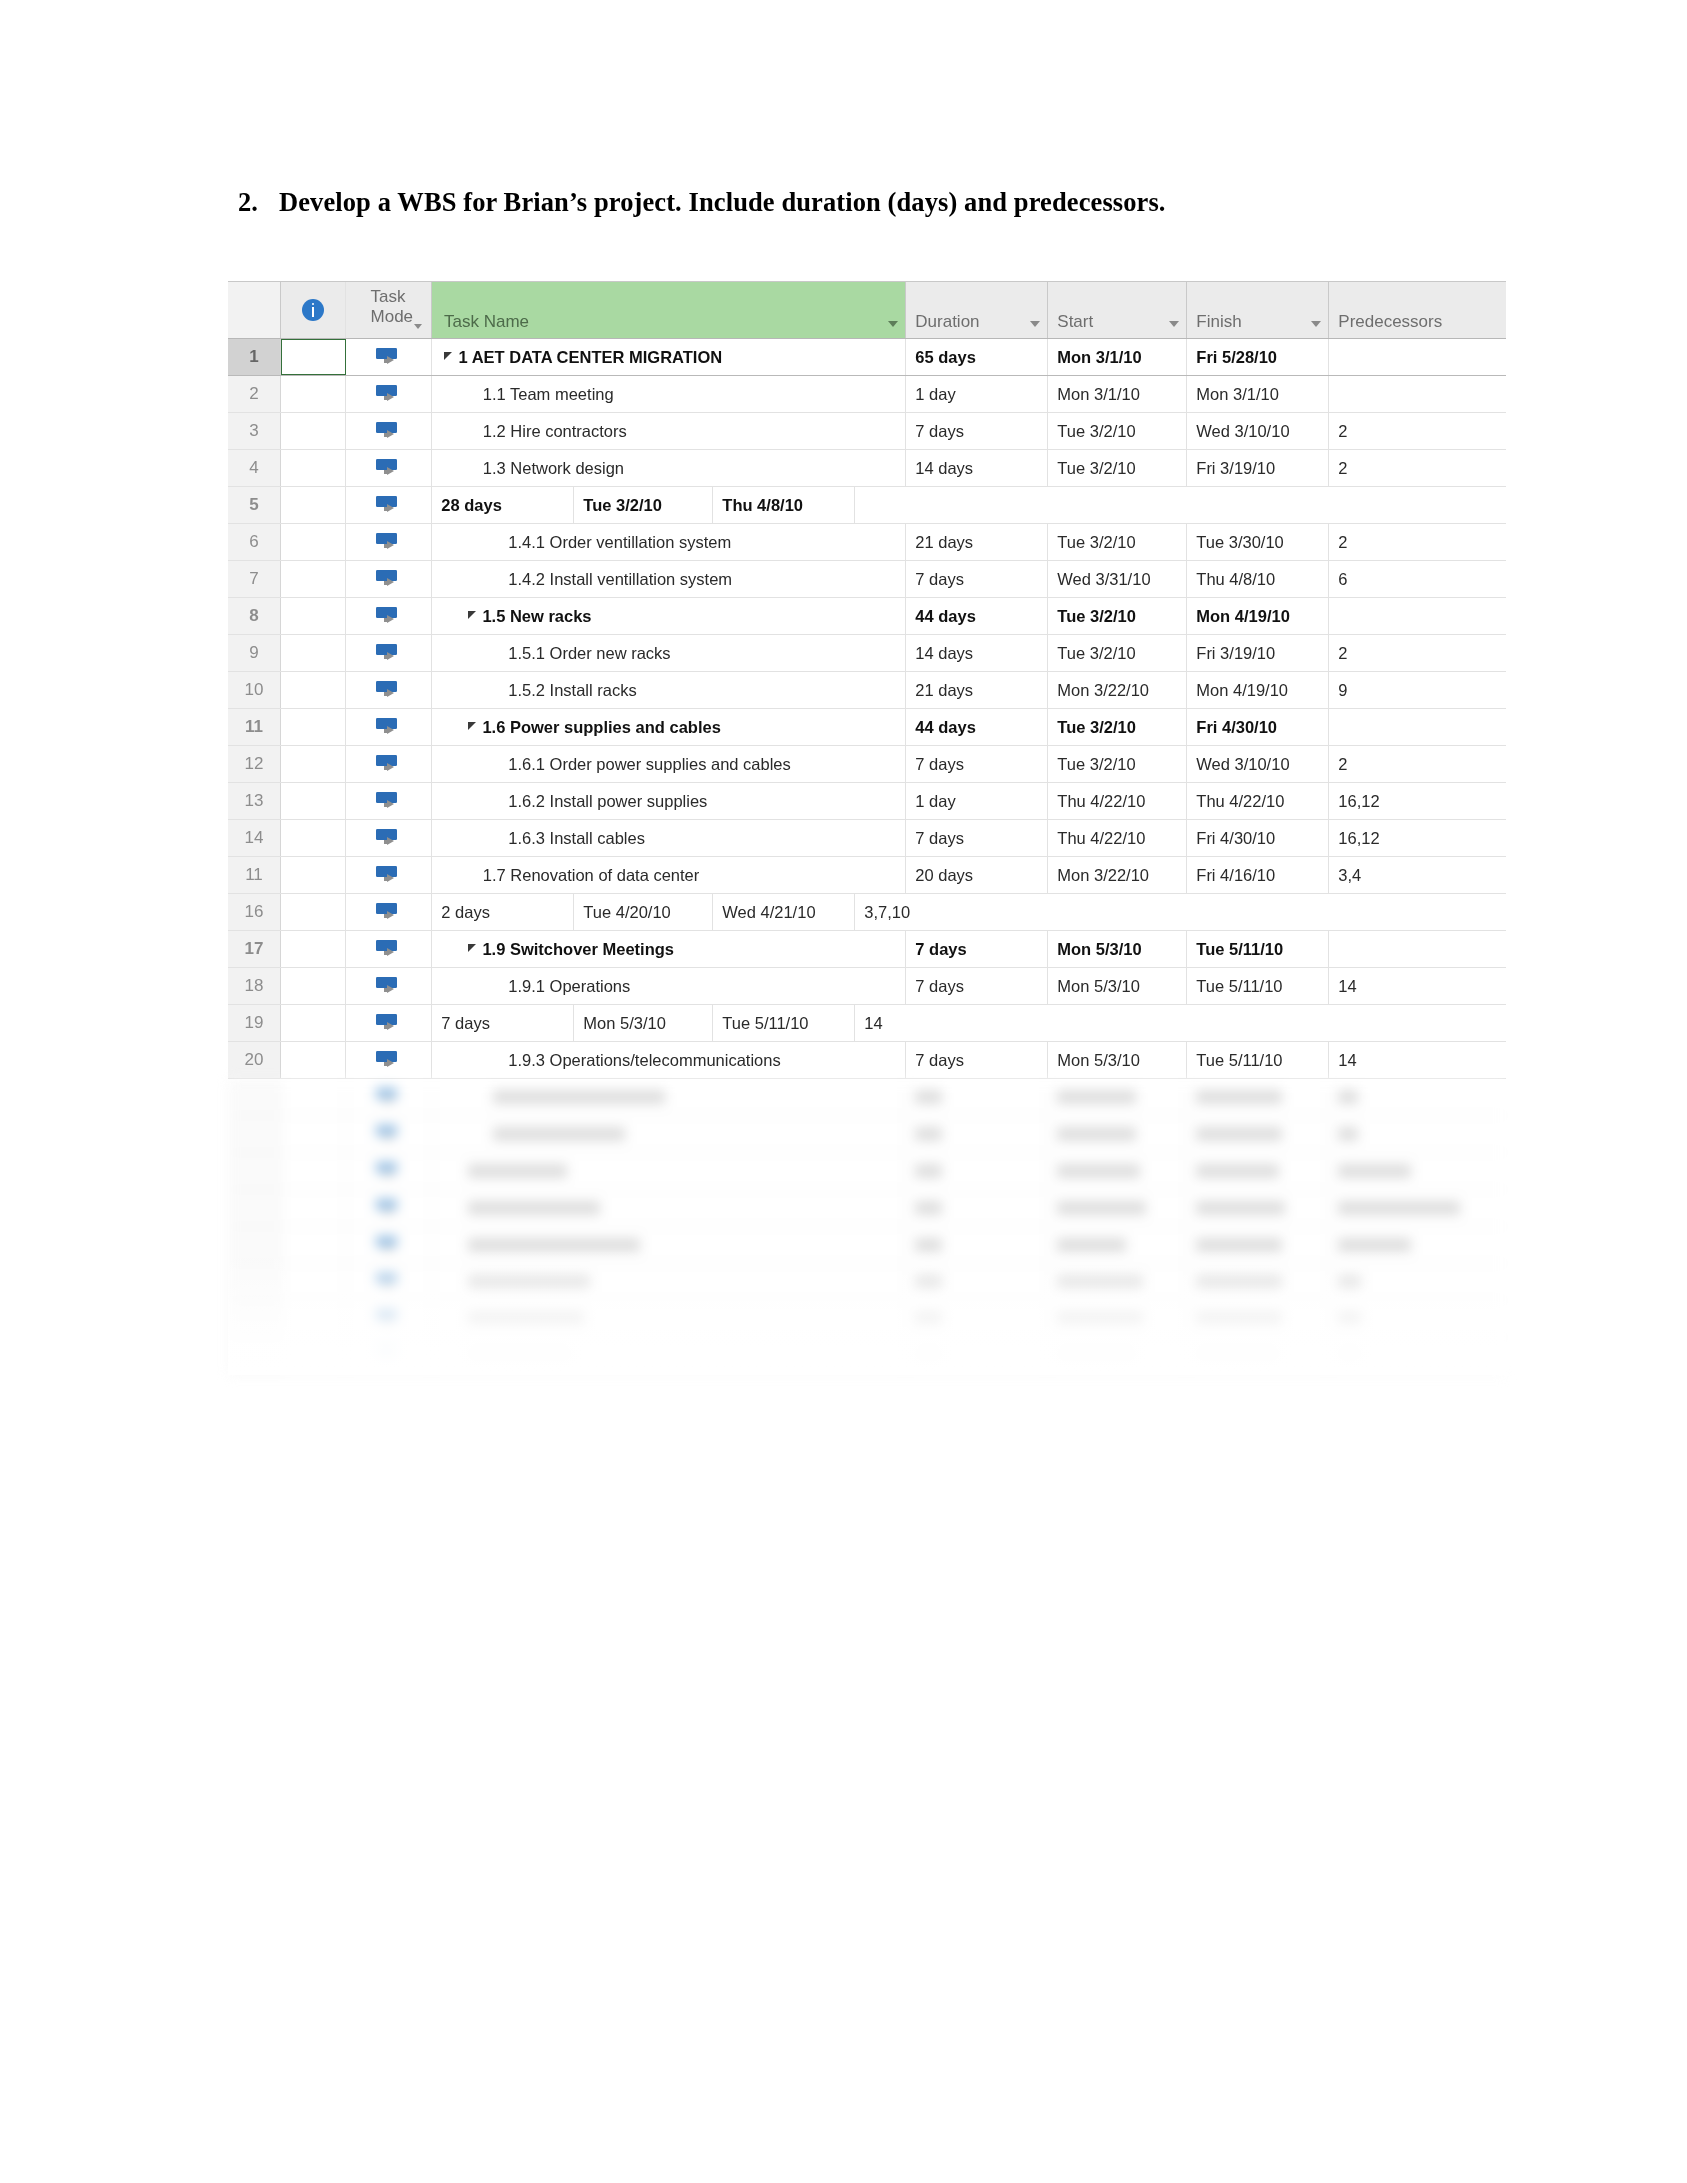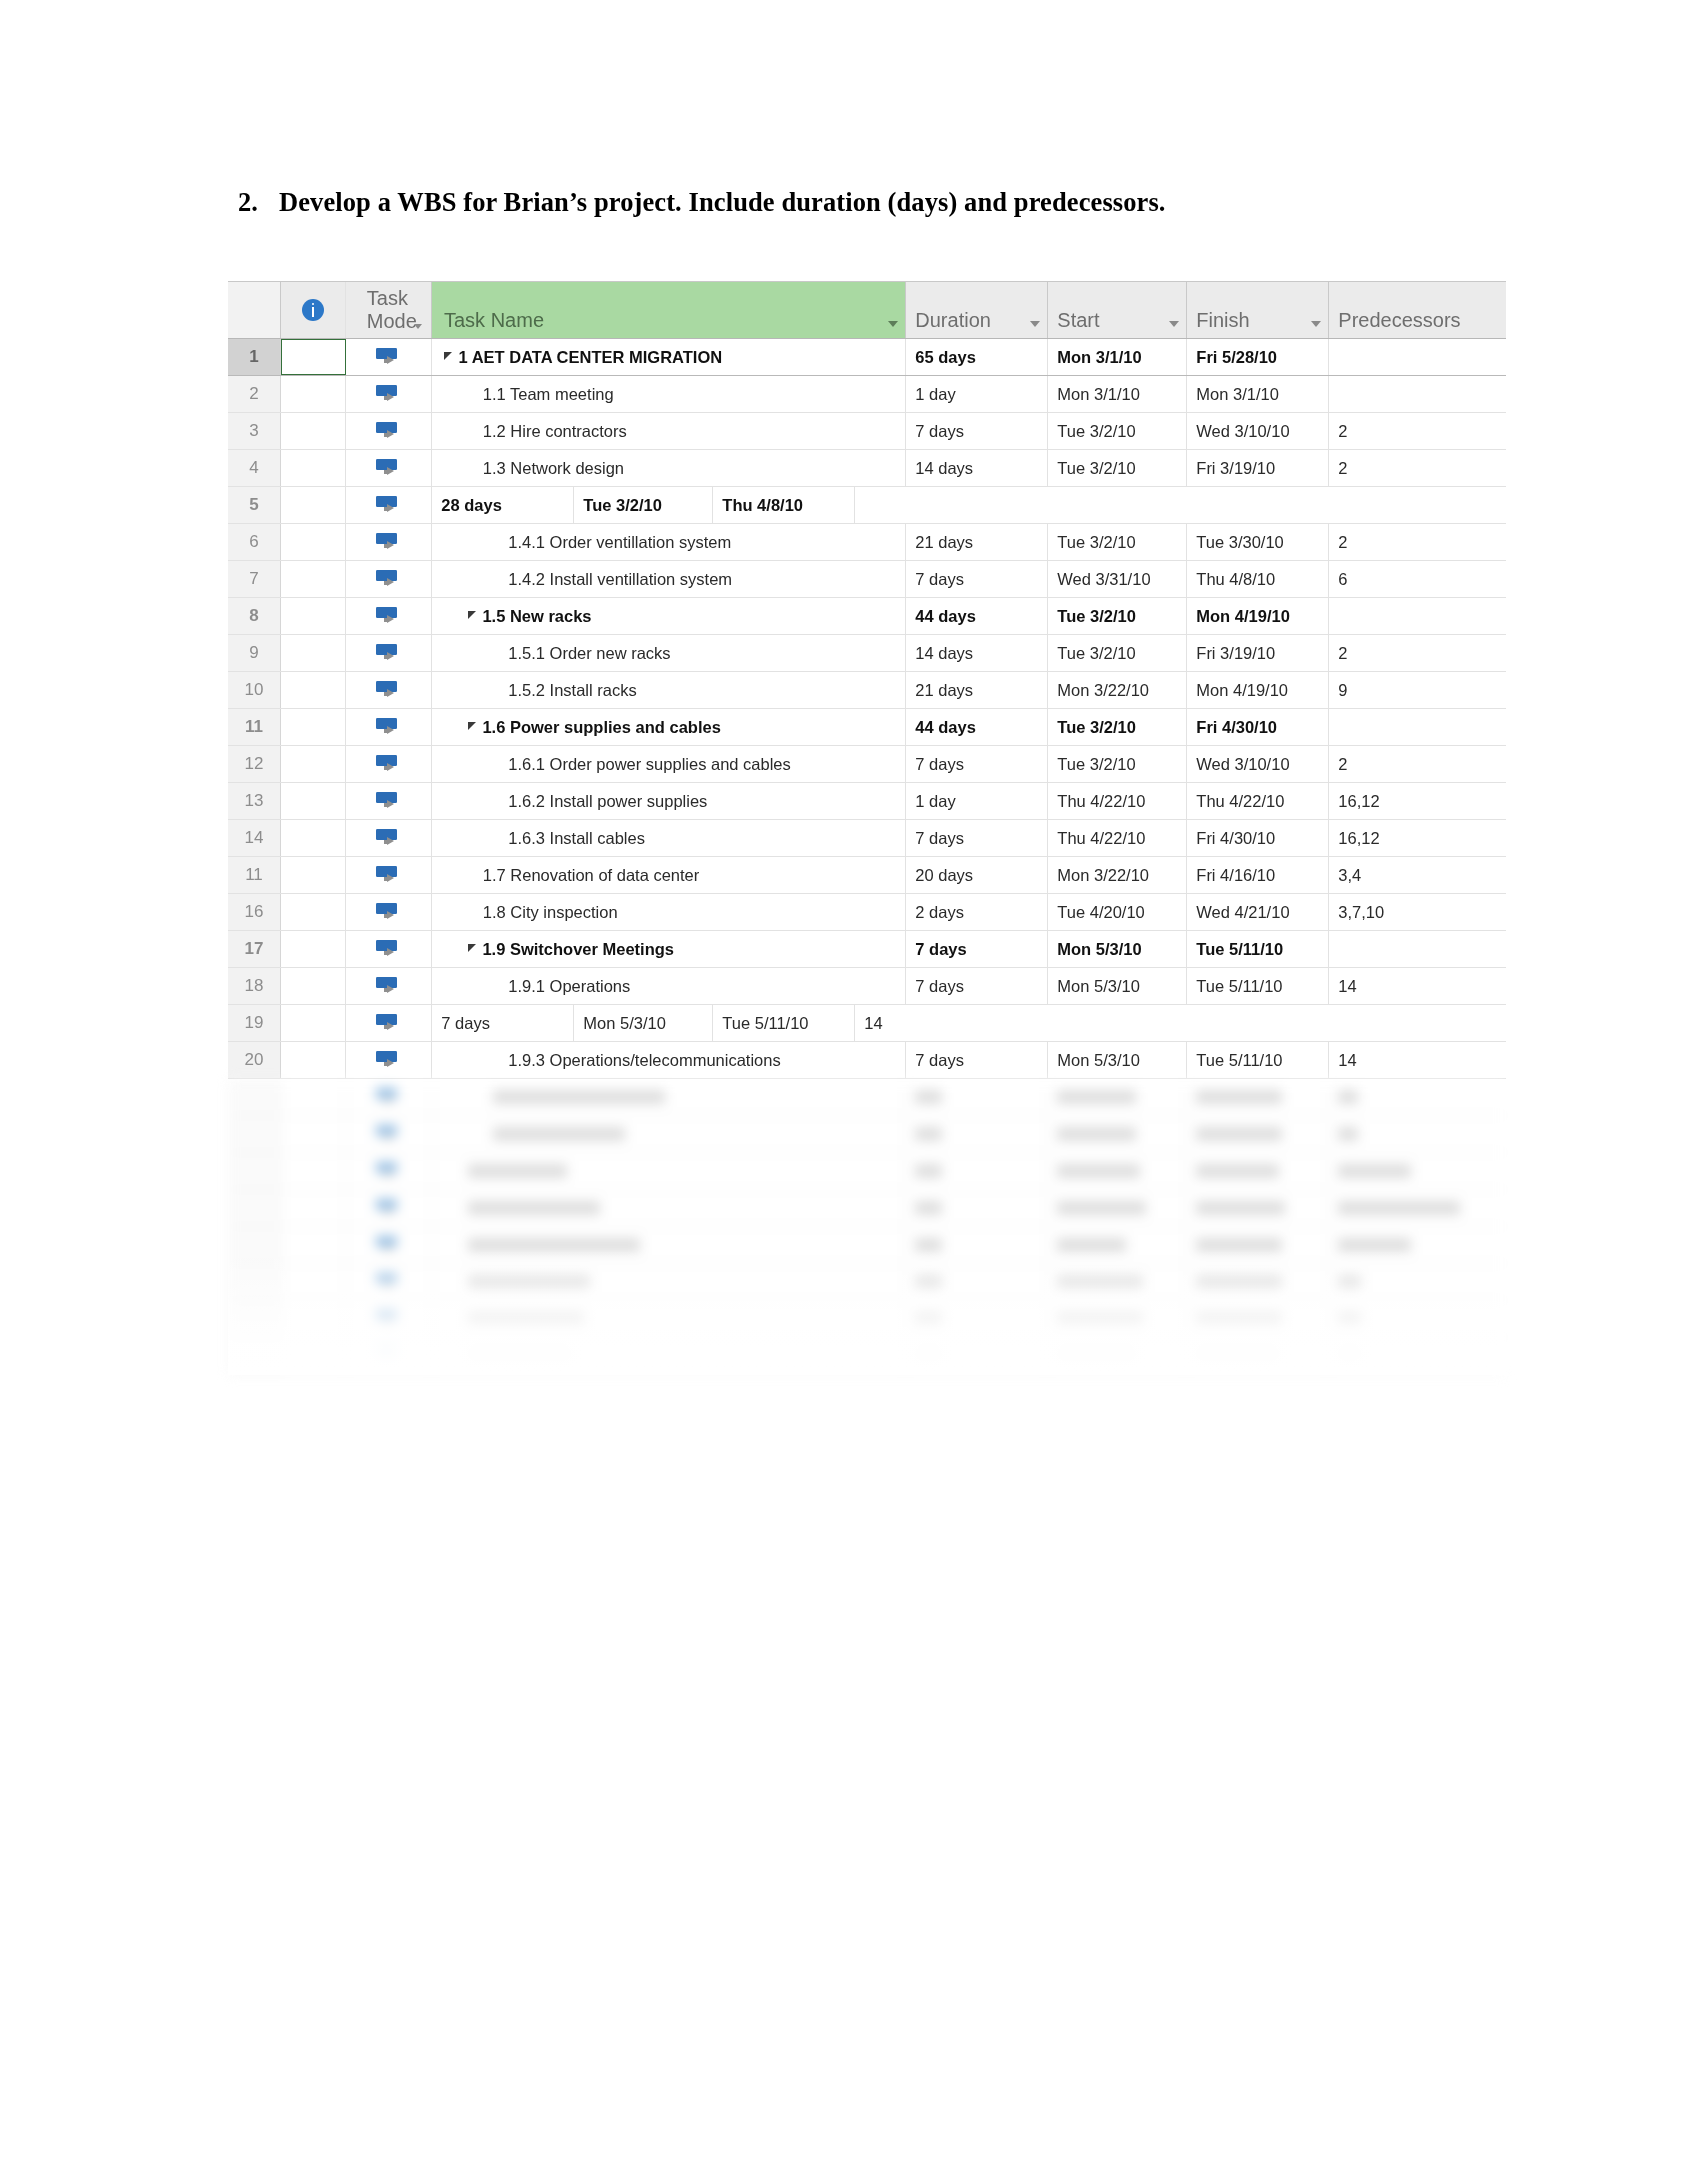--- a/index.html
+++ b/index.html
@@ -57,21 +57,21 @@
 
   
   .header-row {
     height: 57px;
     background: #ebebeb;
     border-bottom: 0.7px solid #b7b7b7;
   }
   .header-row .cell {
     background: #ebebeb;
     color: #6e6e6e;
-    font-size: 20px;
+    font-size: 17px;
     display: flex;
     align-items: flex-end;
     padding-bottom: 6px;
     box-sizing: border-box;
     border-right: 0.7px solid #c9c9c9;
     position: relative;
   }
   .header-row .cell.c-rownum {
     border-right: 0.7px solid #c9c9c9;
   }
@@ -664,26 +664,20 @@
       <div class="grid-row data-row lvl-2">
         <div class="cell c-rownum">16</div>
         <div class="cell c-info"></div>
         <div class="cell c-mode">
           <span class="mode-icon">
             <span class="bar"></span>
             <span class="arrow-tail"></span>
             <span class="arrow"></span>
           </span>
         </div>
-        <div class="cell c-name">
-          <span class="task-name-inner">
-            <span class="collapse-spacer"></span>
-            <span>1.8 City inspection</span>
-          </span>
-        </div>
         <div class="cell c-dur">2 days</div>
         <div class="cell c-start">Tue 4/20/10</div>
         <div class="cell c-finish">Wed 4/21/10</div>
         <div class="cell c-pred">3,7,10</div>
       </div>
       <div class="grid-row data-row lvl-2 summary">
         <div class="cell c-rownum">17</div>
         <div class="cell c-info"></div>
         <div class="cell c-mode">
           <span class="mode-icon">

